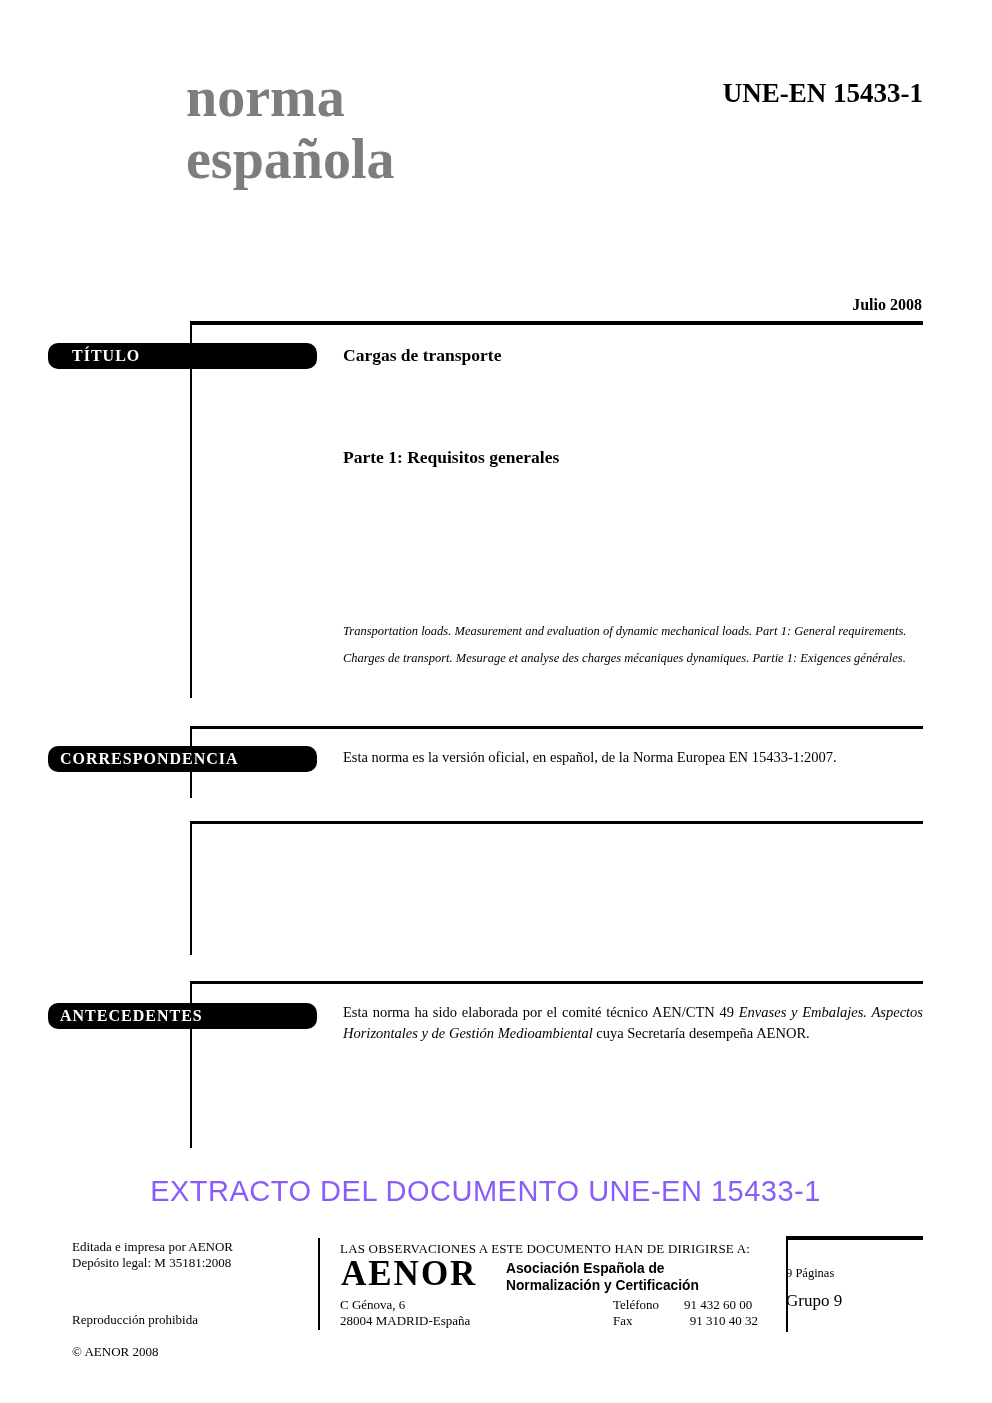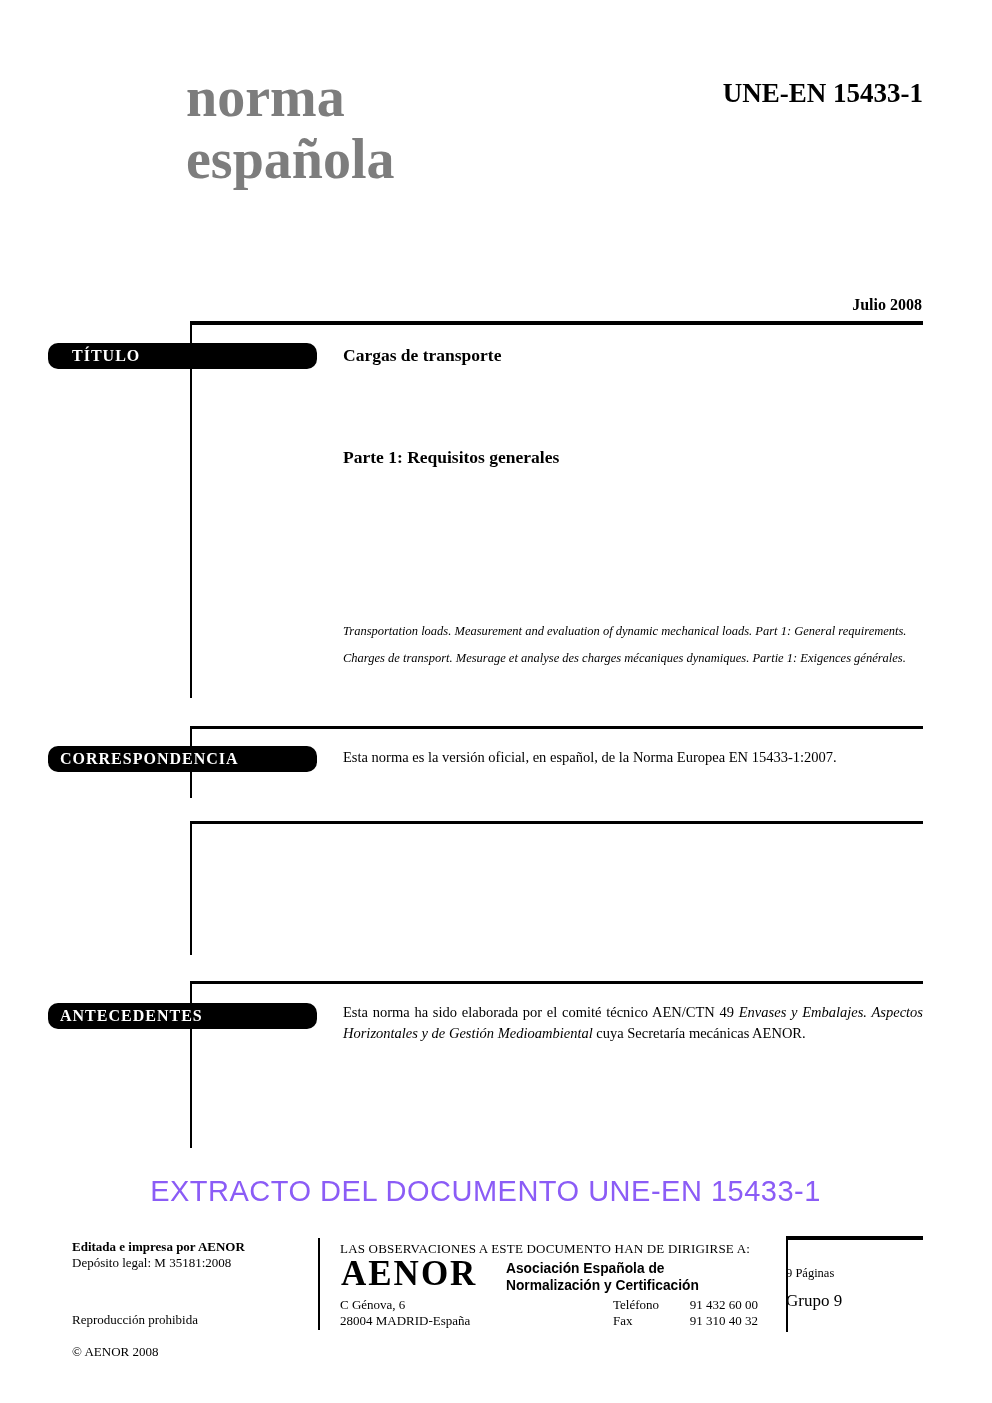--- a/index.html
+++ b/index.html
@@ -67,43 +67,43 @@
 
   <div class="abs title-line" style="top:345px;">Cargas de transporte</div>
   <div class="abs title-line" style="top:447px;">Parte 1: Requisitos generales</div>
 
   <div class="abs trans" style="top:603px;margin-top:20px;">Transportation loads. Measurement and evaluation of dynamic mechanical loads. Part 1: General requirements.</div>
   <div class="abs trans" style="top:650px;">Charges de transport. Mesurage et analyse des charges mécaniques dynamiques. Partie 1: Exigences générales.</div>
 
   <div class="abs body-text" style="left:343px;top:747px;white-space:nowrap;">Esta norma es la versión oficial, en español, de la Norma Europea EN 15433-1:2007.</div>
 
   <div class="abs body-text" style="left:343px;top:1002px;width:580px;text-align:justify;">
-    <span>Esta norma ha sido elaborada por el comité técnico AEN/CTN 49 </span><span style="font-style:italic;">Envases y Embalajes. Aspectos Horizontales y de Gestión Medioambiental</span><span> cuya Secretaría mecánicas AENOR.</span>
+    <span>Esta norma ha sido elaborada por el comité técnico AEN/CTN 49 </span><span style="font-style:italic;">Envases y Embalajes. Aspectos Horizontales y de Gestión Medioambiental</span><span> cuya Secretaría desempeña AENOR.</span>
   </div>
 
   <div class="abs extract">EXTRACTO DEL DOCUMENTO UNE-EN 15433-1</div>
 
   <div class="rule" style="left:318px;top:1238px;width:2px;height:92px;"></div>
   <div class="rule" style="left:786px;top:1236px;width:137px;height:4px;"></div>
   <div class="rule" style="left:786px;top:1236px;width:2px;height:96px;"></div>
 
-  <div class="abs f-small" style="left:72px;top:1239px;font-weight:bold;">Editada e impresa por AENOR</div>
+  <div class="abs f-small" style="left:72px;top:1239px;">Editada e impresa por AENOR</div>
   <div class="abs f-small" style="left:72px;top:1255px;">Depósito legal: M 35181:2008</div>
   <div class="abs f-small" style="left:72px;top:1344px;">© AENOR 2008</div>
   <div class="abs f-small" style="left:72px;top:1312px;">Reproducción prohibida</div>
 
   <div class="abs f-small" style="left:340px;top:1241px;letter-spacing:.2px;">LAS OBSERVACIONES A ESTE DOCUMENTO HAN DE DIRIGIRSE A:</div>
   <div class="abs f-logo">AENOR</div>
   <div class="abs f-org">
     <div>Asociación Española de</div>
     <div>Normalización y Certificación</div>
   </div>
   <div class="abs f-small" style="left:340px;top:1297px;text-align:center;">C Génova, 6</div>
   <div class="abs f-small" style="left:340px;top:1313px;">28004 MADRID-España</div>
   <div class="abs f-small" style="left:613px;top:1297px;">Teléfono</div>
-  <div class="abs f-small" style="left:684px;top:1297px;width:74px;text-align:right;">91 432 60 00</div>
+  <div class="abs f-small" style="left:684px;top:1297px;width:74px;">91 432 60 00</div>
   <div class="abs f-small" style="left:613px;top:1313px;">Fax</div>
   <div class="abs f-small" style="left:684px;top:1313px;width:74px;text-align:right;">91 310 40 32</div>
 
   <div class="abs f-right-col" style="top:1266px;font-size:12.5px;">9 Páginas</div>
   <div class="abs f-right-col" style="top:1291px;font-size:17px;">Grupo 9</div>
 
 </div>
 
 </body></html>

